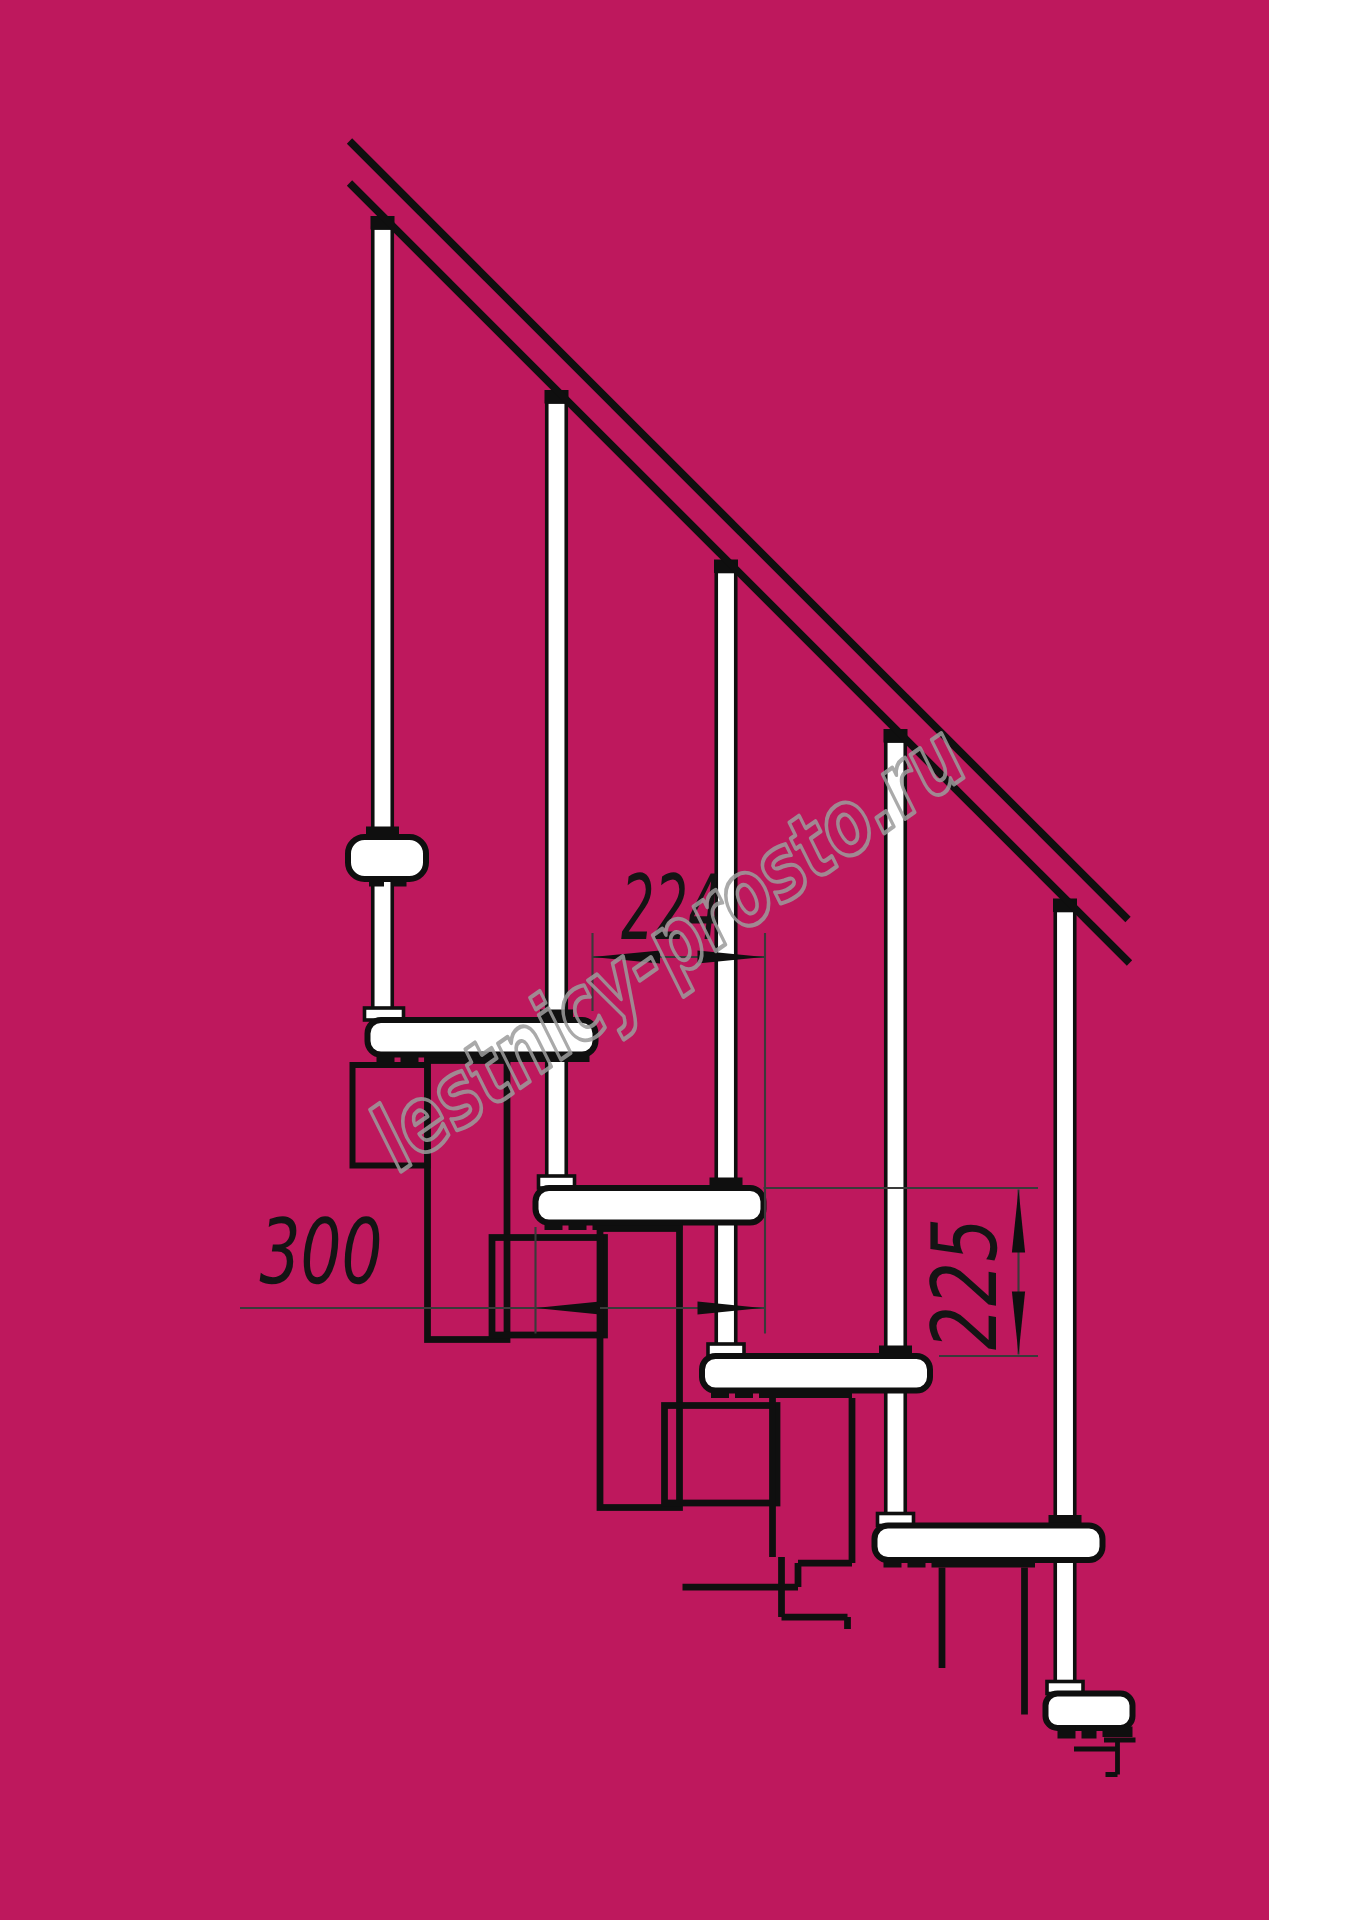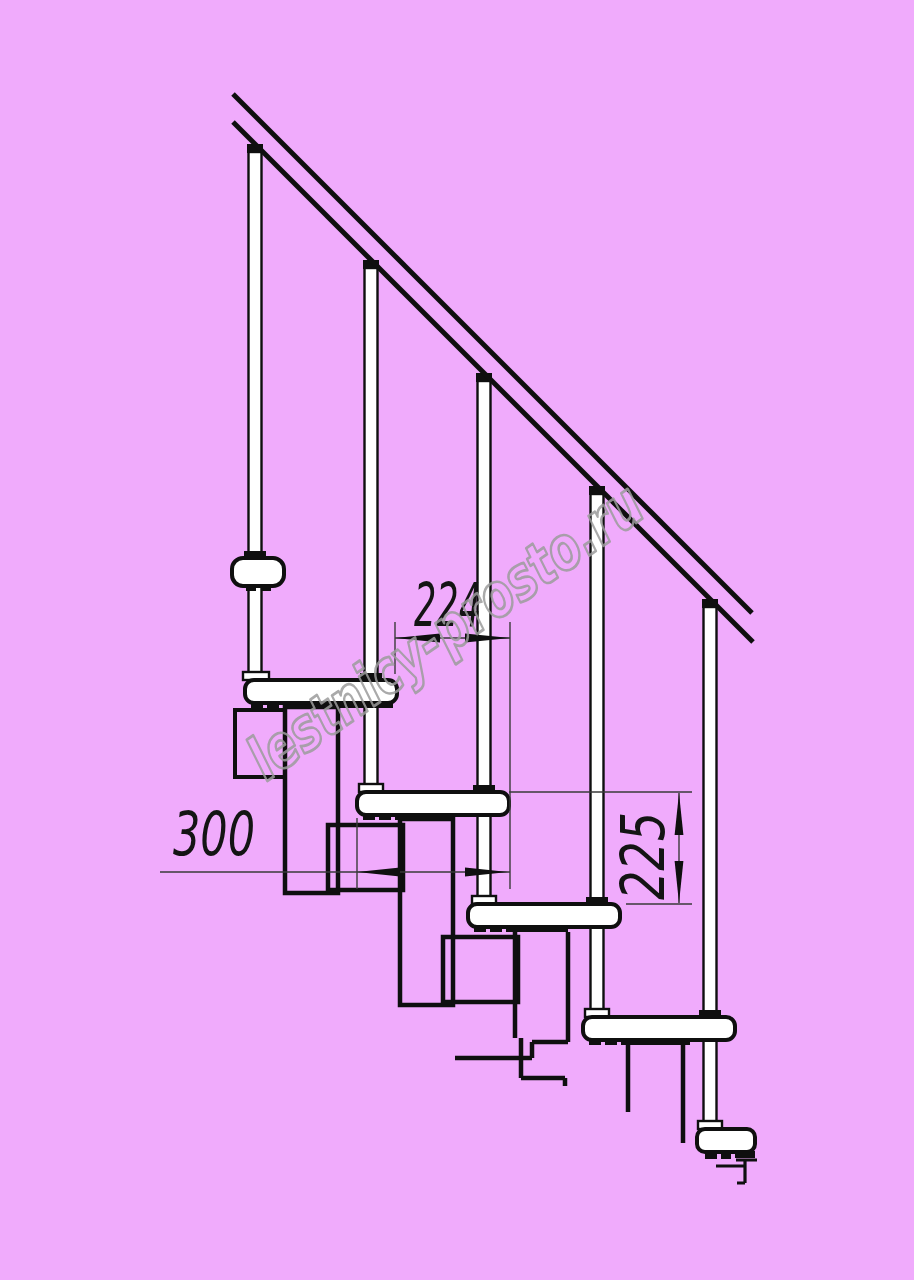--- a/index.html
+++ b/index.html
@@ -1,19 +1,19 @@
 <!DOCTYPE html>
 <html><head>
 <meta charset="utf-8">
 <style>
   html,body{margin:0;padding:0;background:#ffffff;}
   .stage{
     position:relative;
-    width:914px;height:1280px;
-    background:#f0abfc;
+    width:846px;height:1280px;
+    background:#be185d;
     overflow:hidden;
     font-family:"DejaVu Sans", sans-serif;
   }
   svg{display:block;}
   .ink-line{stroke:#0f0f0f;fill:none;}
   .ink-fill{fill:#0f0f0f;stroke:none;}
   .white-part{fill:#ffffff;stroke:#0f0f0f;}
   .thin{stroke:#3a3a3a;stroke-width:1.4;fill:none;}
   .dim-text{
     font-family:"DejaVu Sans", sans-serif;

